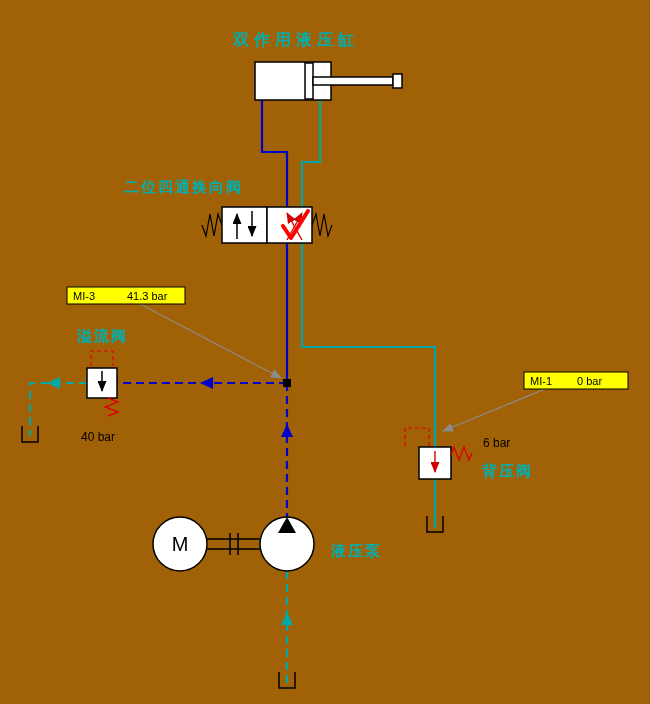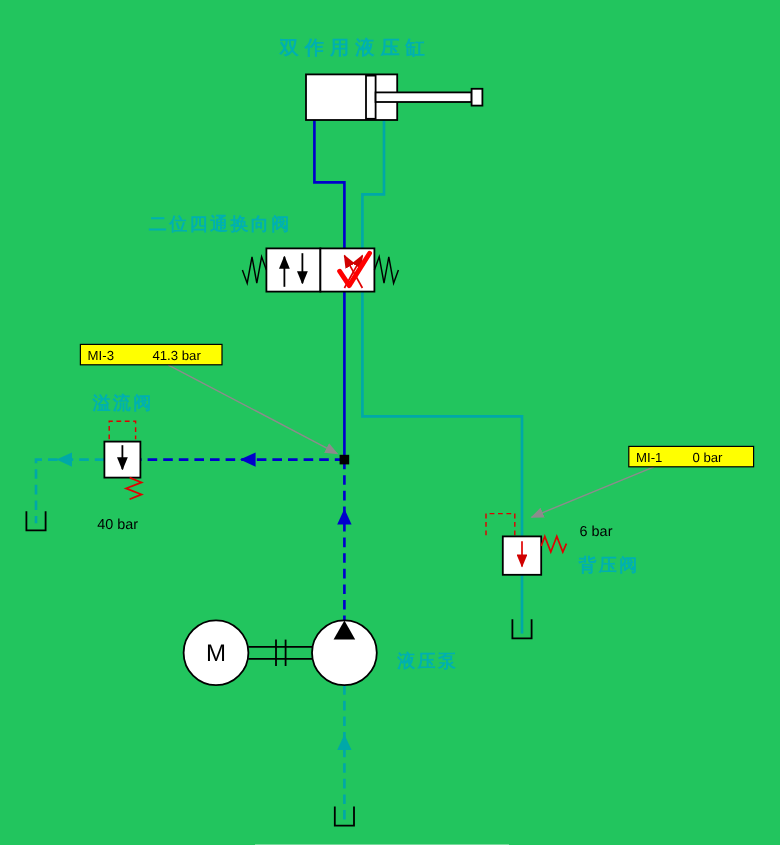--- a/index.html
+++ b/index.html
@@ -1,16 +1,16 @@
 <!DOCTYPE html>
 <html><head>
 <meta charset="utf-8">
 <style>
   html,body{margin:0;padding:0;background:#fff;}
-  .canvas{position:relative;width:650px;height:704px;background:#22c55e;overflow:hidden;
+  .canvas{position:relative;width:650px;height:704px;background:#a16207;overflow:hidden;
           font-family:"Liberation Sans",sans-serif;text-align:right;}
   svg{display:block;}
   .sym{fill:#fff;stroke:#000;stroke-width:1.5;}
   .blk{stroke:#000;stroke-width:1.5;fill:none;}
   .pp {stroke:#0000cd;stroke-width:2.2;fill:none;}
   .ppd{stroke:#0000cd;stroke-width:2.2;fill:none;stroke-dasharray:8 5;}
   .pt {stroke:#00a8a8;stroke-width:2.2;fill:none;}
   .ptd{stroke:#00a8a8;stroke-width:2.2;fill:none;stroke-dasharray:8 5;}
   .red{stroke:#e00000;stroke-width:1.4;fill:none;}
   .redd{stroke:#e00000;stroke-width:1.2;fill:none;stroke-dasharray:4 3;}

